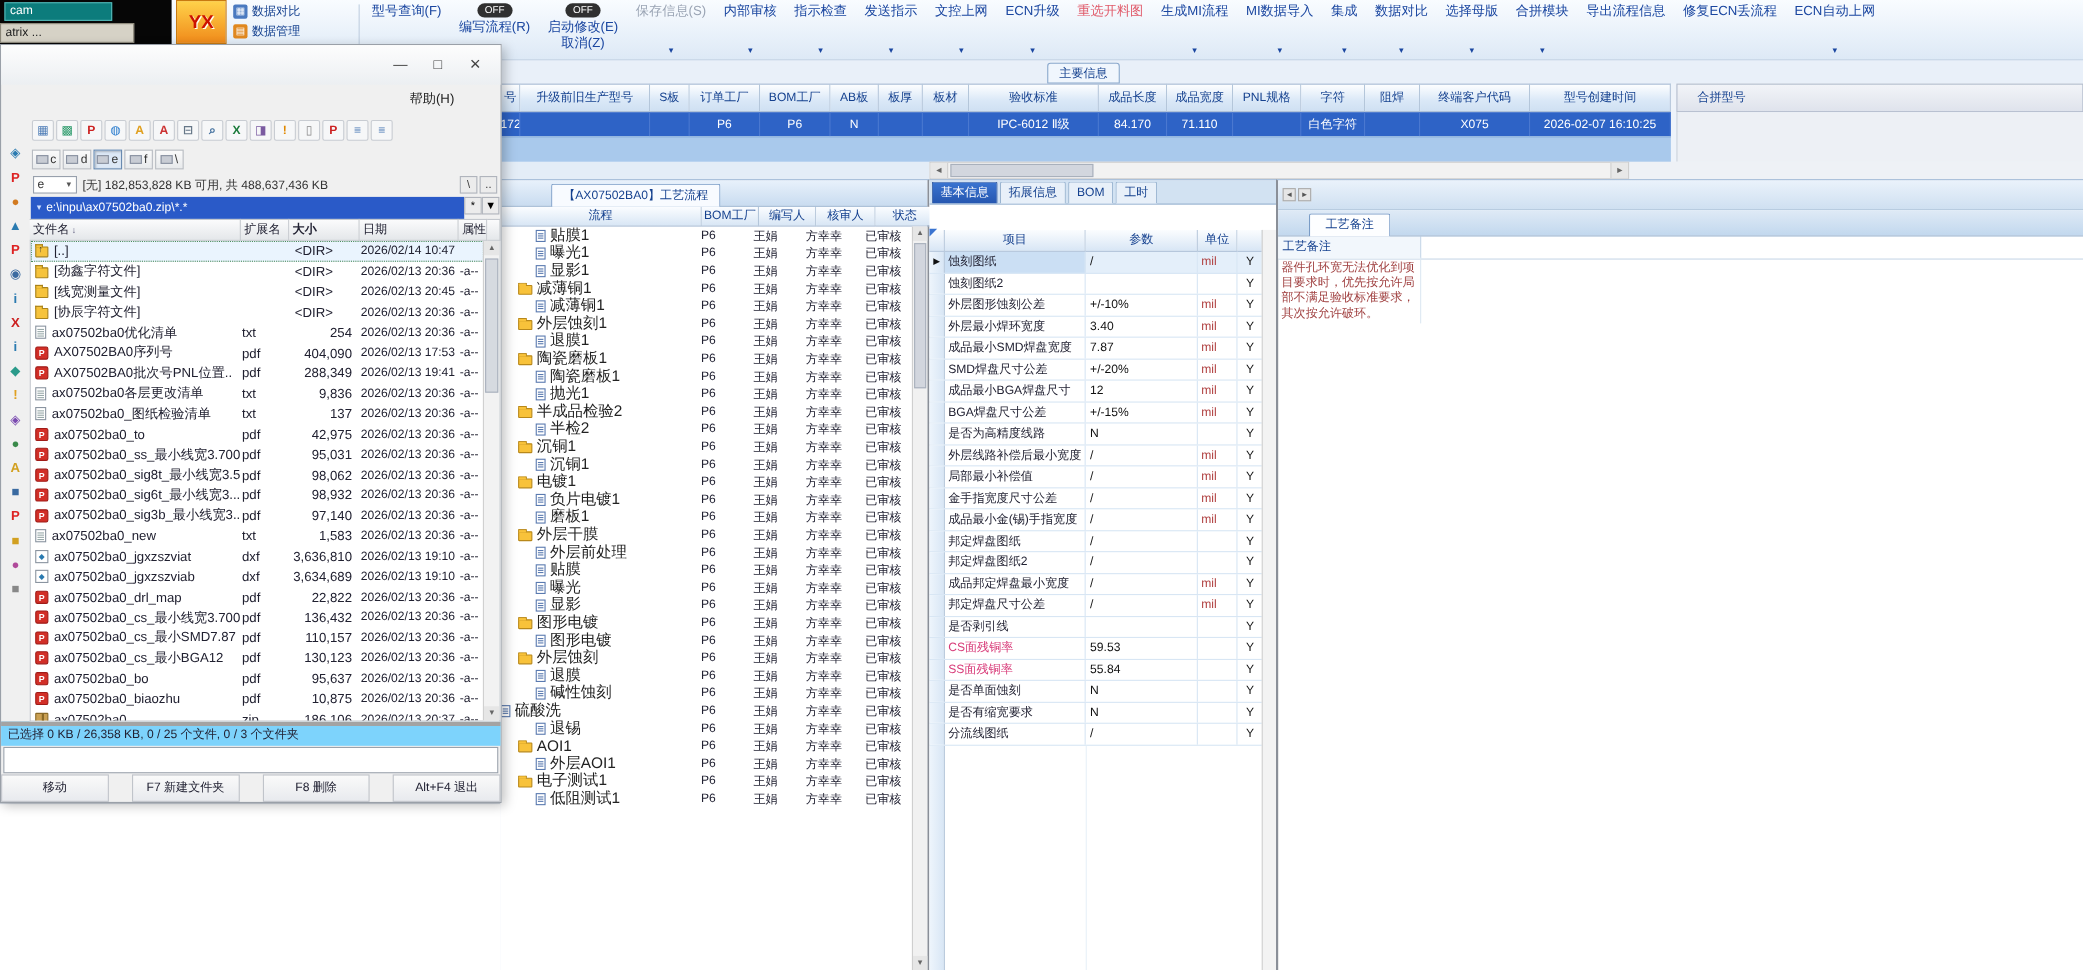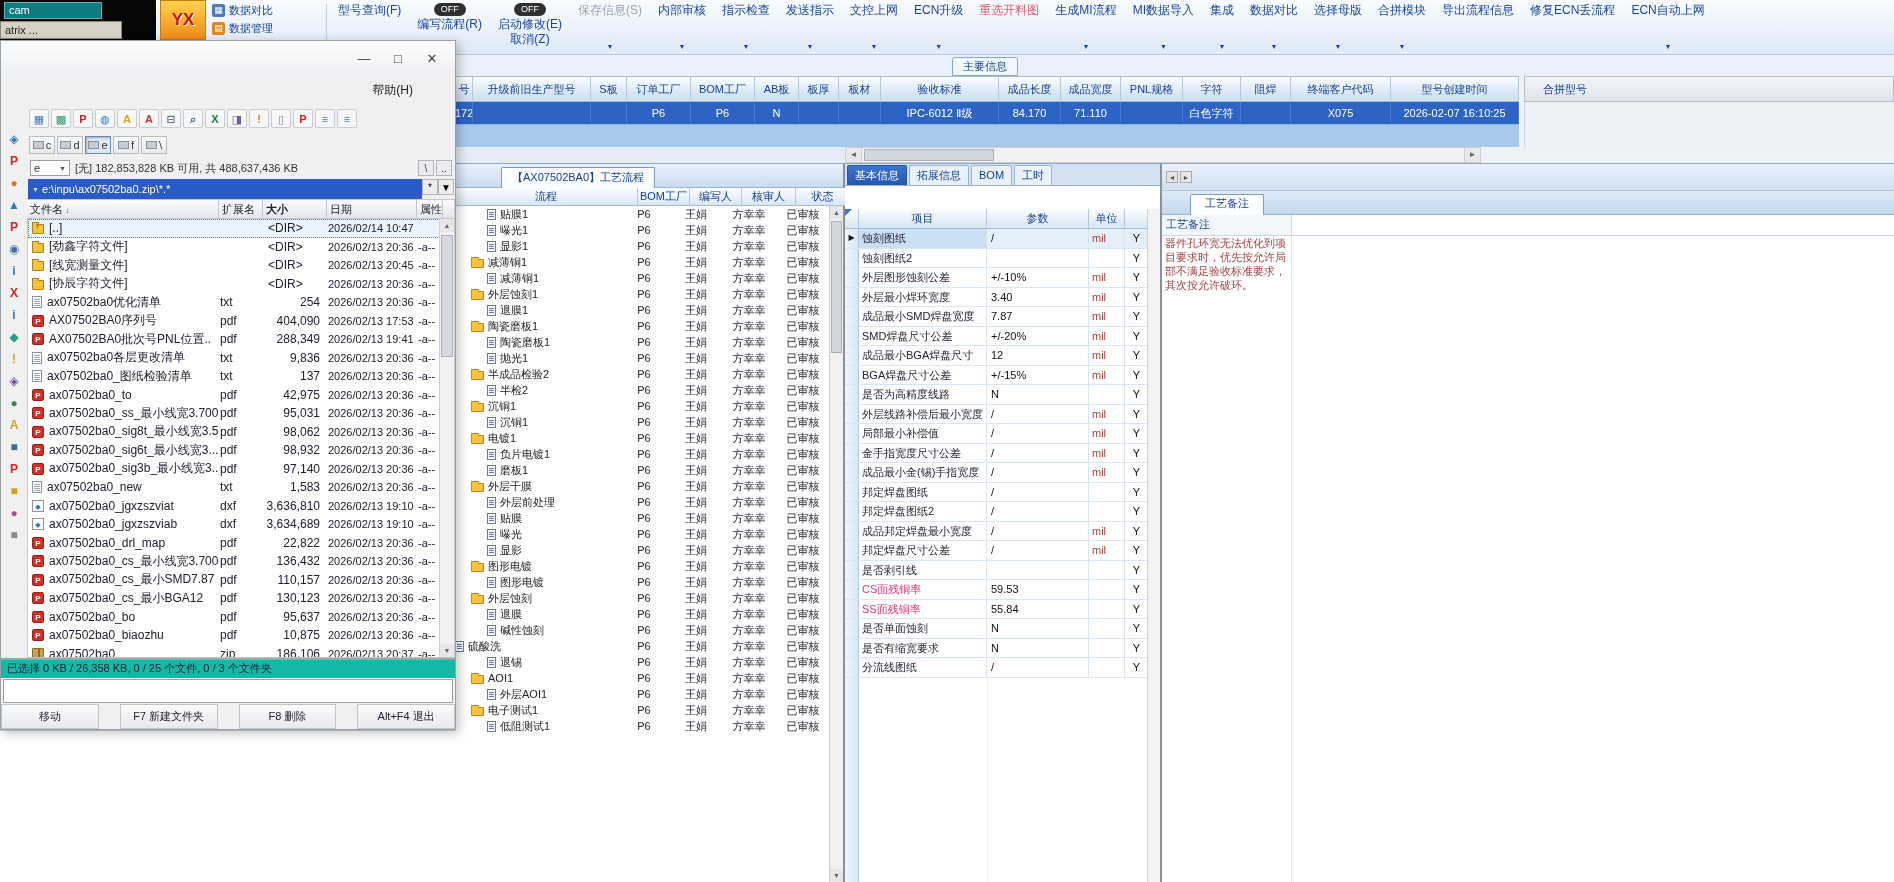--- a/index.html
+++ b/index.html
@@ -57,21 +57,21 @@
   .flow-panel{position:absolute;left:455px;top:163px;width:390px;height:719px;background:#fff;
               border-top:1px solid #8aa8cc;border-right:2px solid #8a8f98;box-sizing:border-box;}
   .flow-tabs{height:23px;background:linear-gradient(#e8f1fb,#c9dcf0);border-bottom:1px solid #9ab4d0;position:relative;}
   .flow-tab{position:absolute;left:46px;top:3px;bottom:-1px;background:#f8fbff;border:1px solid #7a9cc6;border-bottom:none;
             padding:2px 10px;font-size:11px;color:#15418f;border-radius:2px 2px 0 0;}
   .flow-header{display:flex;height:18px;}
   .fh-cell{background:linear-gradient(#fbfdff,#d8e6f5);border-right:1px solid #b4c6da;border-bottom:1px solid #a8bcd4;
            font-size:11px;color:#15418f;text-align:center;line-height:17px;box-sizing:border-box;flex:none;}
   .flow-body{position:absolute;top:42px;bottom:0;left:0;right:13px;overflow:hidden;}
   .flow-row{display:flex;height:16px;align-items:center;}
-  .fr-proc{width:163px;display:flex;align-items:center;font-size:11px;color:#222;overflow:hidden;
+  .fr-proc{width:163px;display:flex;align-items:center;font-size:14px;color:#222;overflow:hidden;
            white-space:nowrap;box-sizing:border-box;flex:none;text-align:center;}
   .fr-cell{font-size:11px;color:#223;text-align:center;flex:none;overflow:hidden;white-space:nowrap;}
   .flow-vscroll{position:absolute;top:42px;right:0;width:13px;bottom:0;background:#f1f1f1;border-left:1px solid #cfcfcf;}
   .vs-btn{height:13px;font-size:7px;color:#666;text-align:center;line-height:13px;background:#e6e6e6;}
   .vs-btn.bottom{position:absolute;bottom:0;left:0;right:0;}
   .vs-thumb{position:absolute;left:1px;right:1px;top:15px;height:130px;background:#d2d6de;border:1px solid #a8b0bc;}
   .folder-ico{width:13px;height:9px;background:#f8c23a;border:1px solid #b8881a;border-radius:1px;
               position:relative;display:inline-block;margin:2px 4px 0 0;flex:none;box-sizing:border-box;}
   .folder-ico::before{content:'';position:absolute;top:-3px;left:-1px;width:6px;height:2px;background:#f8c23a;
               border:1px solid #b8881a;border-bottom:none;border-radius:1px 1px 0 0;}
@@ -117,21 +117,21 @@
             display:flex;align-items:center;padding-left:4px;gap:2px;}
   .np-arrow{width:12px;height:12px;background:#e6e6e6;border:1px solid #aaa;font-size:7px;line-height:11px;
             text-align:center;color:#555;box-sizing:border-box;}
   .np-tabs{height:23px;background:linear-gradient(#dfeaf6,#c2d8ee);position:relative;border-bottom:1px solid #9ab4d0;}
   .np-tab{position:absolute;left:28px;top:3px;bottom:-1px;background:#fdfeff;border:1px solid #7a9cc6;border-bottom:none;
           padding:1px 14px;font-size:11px;color:#15418f;border-radius:2px 2px 0 0;}
   .np-header{display:flex;height:20px;border-bottom:1px solid #c8d8e8;}
   .np-h1{width:130px;font-size:11px;color:#15418f;padding-left:4px;line-height:19px;border-right:1px solid #c8d8e8;
          background:#f2f7fc;box-sizing:border-box;flex:none;}
   .np-h2{flex:1;font-size:11px;color:#15418f;padding-left:6px;line-height:19px;background:#f2f7fc;}
-  .np-body{position:absolute;top:70px;bottom:0;left:0;right:0;display:flex;}
+  .np-body{position:absolute;top:70px;bottom:0;left:0;right:0;display:flex;flex-direction:column;}
   .np-c1{width:130px;border-right:1px solid #dde8f2;padding:2px 3px;font-size:11px;line-height:14px;color:#a04040;
          box-sizing:border-box;flex:none;}
   .np-c2{flex:1;}
   .bottom-left{position:absolute;left:0;top:730px;width:455px;height:152px;background:#fff;border-top:1px solid #d0d6de;}
   
   .fm{position:absolute;left:0;top:40px;width:456px;height:690px;background:#f0f0f0;border:1px solid #9aa0a8;
       box-shadow:3px 3px 10px rgba(0,0,0,.25);z-index:50;box-sizing:border-box;display:flex;flex-direction:column;}
   .fm-title{height:36px;display:flex;justify-content:flex-end;align-items:center;
             background:linear-gradient(#fdfdfd,#eceff2);padding-right:8px;gap:4px;flex:none;}
   .fm-tbtn{width:30px;height:22px;text-align:center;line-height:22px;font-size:13px;color:#444;}
@@ -169,22 +169,22 @@
   .fm-row{display:flex;height:18.5px;align-items:center;font-size:12px;color:#202030;}
   .fm-row.focused{outline:1px dotted #4a8a5a;outline-offset:-1px;background:#eaf4fe;}
   .fc-name{width:192px;display:flex;align-items:center;overflow:hidden;white-space:nowrap;flex:none;box-sizing:border-box;padding-left:2px;}
   .fc-ext{width:44px;flex:none;overflow:hidden;white-space:nowrap;}
   .fc-size{width:64px;flex:none;text-align:right;padding-right:8px;box-sizing:border-box;white-space:nowrap;}
   .fc-size.dir{text-align:left;padding-left:4px;}
   .fc-date{width:90px;flex:none;font-size:11px;white-space:nowrap;}
   .fc-attr{width:26px;flex:none;font-size:11px;white-space:nowrap;}
   .fm-vscroll{position:absolute;right:0;top:0;width:14px;bottom:0;background:#f2f2f2;border-left:1px solid #d0d0d0;}
   .fm-vthumb{position:absolute;left:1px;right:1px;top:16px;height:120px;background:#d6dae0;border:1px solid #a8b0bc;}
-  .fm-status{height:18px;font-size:11px;color:#223;padding-left:6px;line-height:17px;border-top:2px solid #a3a3a3;
-             background:#14b8a6;flex:none;}
+  .fm-status{height:18px;font-size:11px;color:#223;padding-left:6px;line-height:17px;border-top:4px solid #a3a3a3;
+             background:#7dd3fc;flex:none;}
   .fm-cmd{height:22px;margin:1px 2px;border:1px solid #9aa2ac;background:#fff;flex:none;}
   .fm-fkeys{height:25px;display:flex;flex:none;gap:21px;}
   .fm-fkey{flex:1;border:1px solid #c0c4ca;background:linear-gradient(#fafafa,#e8eaee);font-size:11px;color:#223;
            text-align:center;line-height:23px;box-sizing:border-box;}
   
   .fico{width:12px;height:12px;margin:0 5px 0 2px;flex:none;position:relative;display:inline-block;box-sizing:border-box;}
   .fico.folder,.fico.up{background:#f6c33c;border:1px solid #a8821c;border-radius:1px;height:10px;margin-top:2px;}
   .fico.folder::before,.fico.up::before{content:'';position:absolute;top:-3px;left:-1px;width:5px;height:2px;
         background:#f6c33c;border:1px solid #a8821c;border-bottom:none;}
   .fico.up::after{content:'↑';position:absolute;left:2px;top:-3px;font-size:8px;color:#333;font-weight:bold;}

